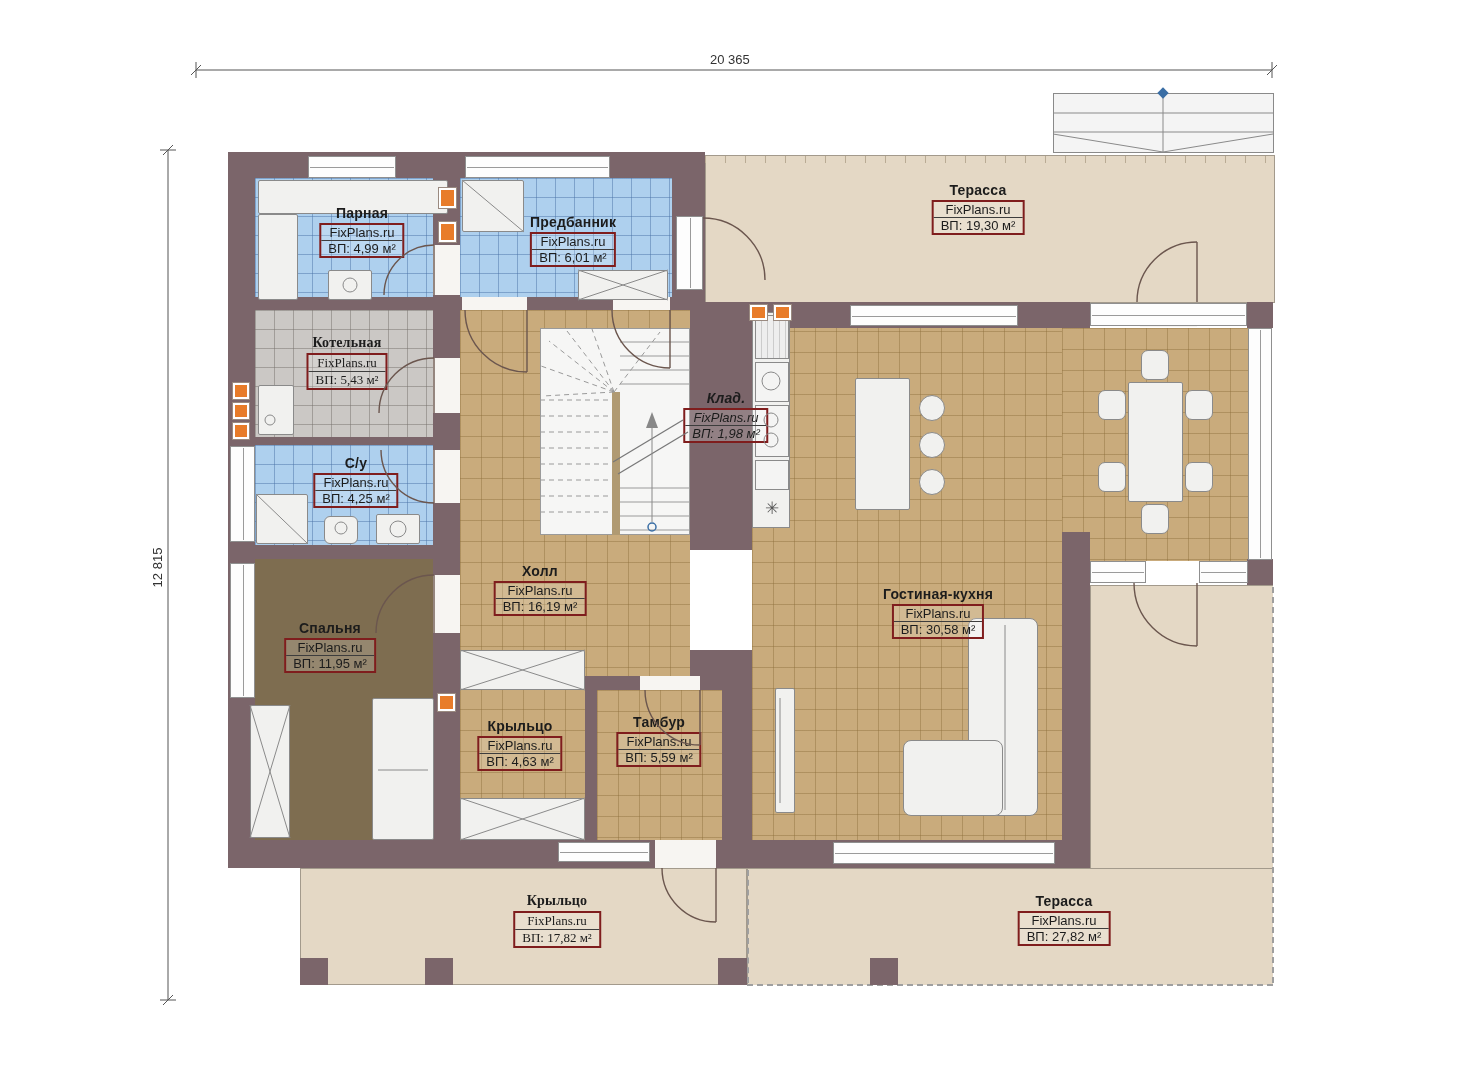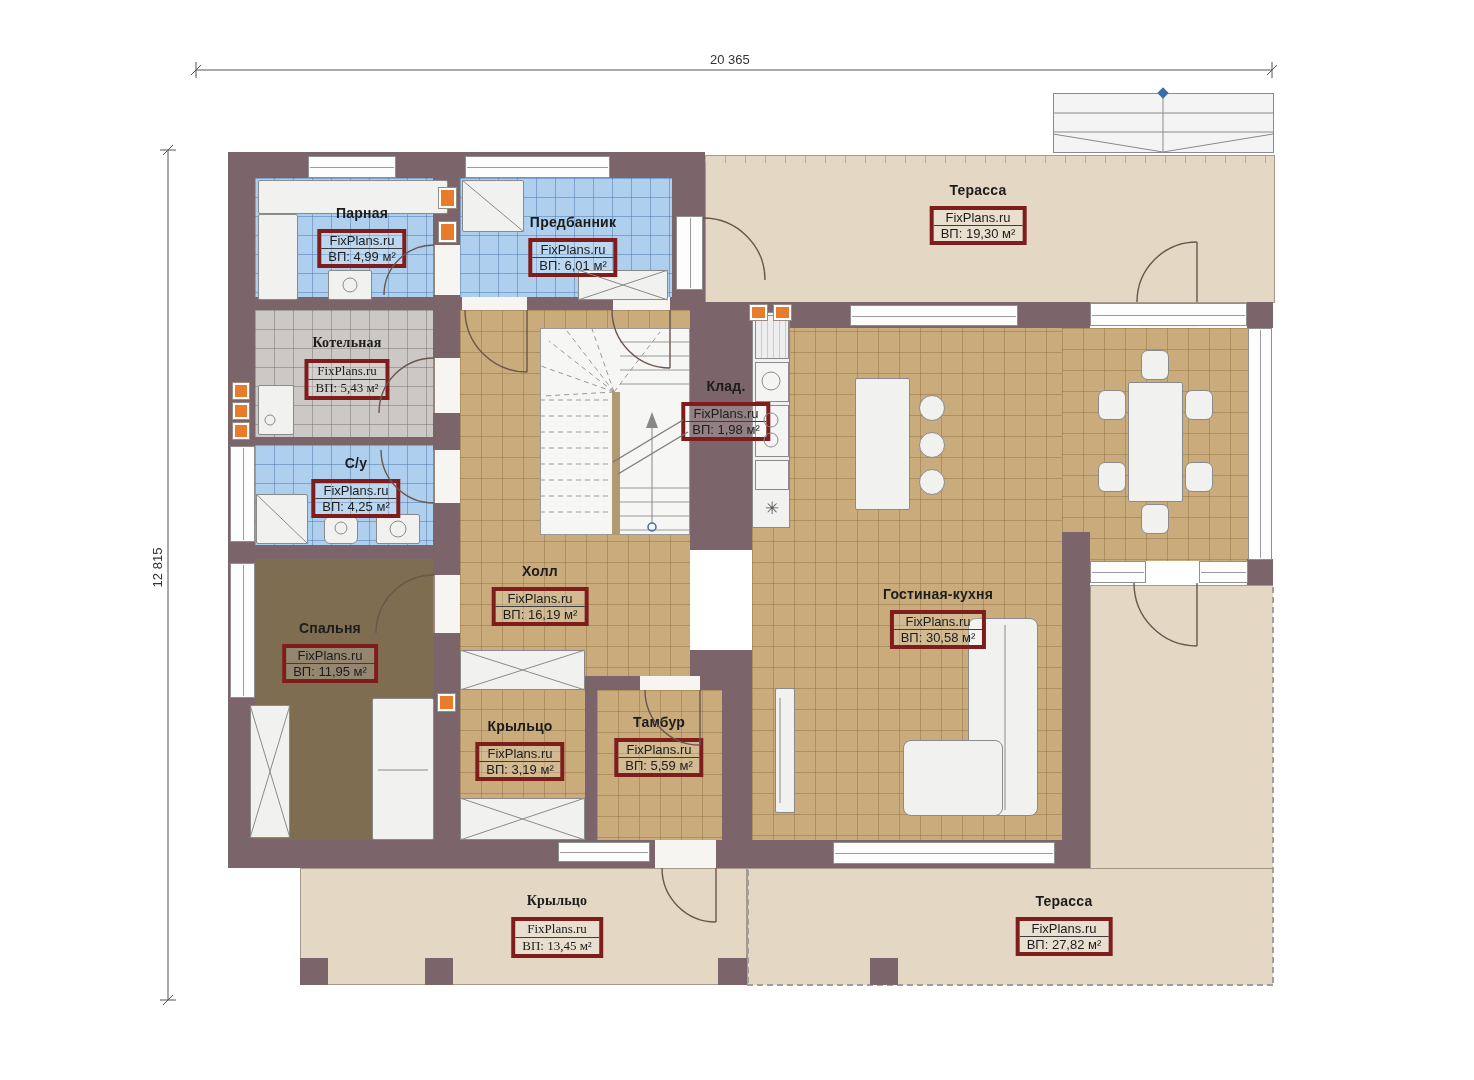--- a/index.html
+++ b/index.html
@@ -32,21 +32,21 @@
   
   .furn{background:#f1f1ef;border:1px solid #8a8a8a;border-radius:2px;box-sizing:border-box;}
   .round{border-radius:50%;}
   .vent{background:#e87c2a;border:2px solid #ffffff;outline:1px solid #9a8a80;box-sizing:border-box;}
   .col{background:#7b656a;}
   .dash-v{border-left:2px dashed #9f9f9f;}
   .dash-h{border-top:2px dashed #9f9f9f;}
   
   .rlabel{transform:translateX(-50%);text-align:center;white-space:nowrap;z-index:40;}
   .rname{font-weight:bold;font-size:14px;color:#1c1c1c;letter-spacing:.2px;}
-  .rbox{display:inline-block;border:4px solid #7f1d1d;background:rgba(255,255,255,.18);margin-top:8px;}
+  .rbox{display:inline-block;border:2px solid #7f1d1d;background:rgba(255,255,255,.18);margin-top:2px;}
   .rbrand{font-size:13px;color:#1c1c1c;padding:0 7px;border-bottom:1px solid #3d3d3d;}
   .rarea{font-size:13px;color:#1c1c1c;padding:0 7px;}
   .dim{font-size:13px;color:#333;}
   svg.lines{position:absolute;left:0;top:0;z-index:50;pointer-events:none;}
   .z10{z-index:10}.z15{z-index:15}.z20{z-index:20}.z25{z-index:25}.z30{z-index:30}
 </style>
 </head>
 <body>
 
 <div class="canvas">
@@ -189,21 +189,21 @@
     <div class="rbox"><div class="rbrand">FixPlans.ru</div><div class="rarea">ВП: 6,01 м²</div></div>
   </div>
   <div class="abs rlabel" style="left:978px;top:182px;">
     <div class="rname">Терасса</div>
     <div class="rbox"><div class="rbrand">FixPlans.ru</div><div class="rarea">ВП: 19,30 м²</div></div>
   </div>
   <div class="abs rlabel" style="left:347px;top:335px;font-family:Liberation Serif, serif;">
     <div class="rname">Котельная</div>
     <div class="rbox"><div class="rbrand">FixPlans.ru</div><div class="rarea">ВП: 5,43 м²</div></div>
   </div>
-  <div class="abs rlabel" style="left:726px;top:378px;">
+  <div class="abs rlabel" style="left:726px;top:390px;font-style:italic;">
     <div class="rname">Клад.</div>
     <div class="rbox"><div class="rbrand">FixPlans.ru</div><div class="rarea">ВП: 1,98 м²</div></div>
   </div>
   <div class="abs rlabel" style="left:356px;top:455px;">
     <div class="rname">С/у</div>
     <div class="rbox"><div class="rbrand">FixPlans.ru</div><div class="rarea">ВП: 4,25 м²</div></div>
   </div>
   <div class="abs rlabel" style="left:540px;top:563px;">
     <div class="rname">Холл</div>
     <div class="rbox"><div class="rbrand">FixPlans.ru</div><div class="rarea">ВП: 16,19 м²</div></div>
@@ -211,29 +211,29 @@
   <div class="abs rlabel" style="left:938px;top:586px;">
     <div class="rname">Гостиная-кухня</div>
     <div class="rbox"><div class="rbrand">FixPlans.ru</div><div class="rarea">ВП: 30,58 м²</div></div>
   </div>
   <div class="abs rlabel" style="left:330px;top:620px;">
     <div class="rname">Спальня</div>
     <div class="rbox"><div class="rbrand">FixPlans.ru</div><div class="rarea">ВП: 11,95 м²</div></div>
   </div>
   <div class="abs rlabel" style="left:520px;top:718px;">
     <div class="rname">Крыльцо</div>
-    <div class="rbox"><div class="rbrand">FixPlans.ru</div><div class="rarea">ВП: 3,19 м²</div></div>
+    <div class="rbox"><div class="rbrand">FixPlans.ru</div><div class="rarea">ВП: 4,63 м²</div></div>
   </div>
   <div class="abs rlabel" style="left:659px;top:714px;">
     <div class="rname">Тамбур</div>
     <div class="rbox"><div class="rbrand">FixPlans.ru</div><div class="rarea">ВП: 5,59 м²</div></div>
   </div>
   <div class="abs rlabel" style="left:557px;top:893px;font-family:Liberation Serif, serif;">
     <div class="rname">Крыльцо</div>
-    <div class="rbox"><div class="rbrand">FixPlans.ru</div><div class="rarea">ВП: 13,45 м²</div></div>
+    <div class="rbox"><div class="rbrand">FixPlans.ru</div><div class="rarea">ВП: 17,82 м²</div></div>
   </div>
   <div class="abs rlabel" style="left:1064px;top:893px;">
     <div class="rname">Терасса</div>
     <div class="rbox"><div class="rbrand">FixPlans.ru</div><div class="rarea">ВП: 27,82 м²</div></div>
   </div>
 
   <svg class="lines" width="1474" height="1080" viewBox="0 0 1474 1080">
 
     <g stroke="#555" stroke-width="1" fill="none">
       <line x1="196" y1="70" x2="1272" y2="70"></line>

